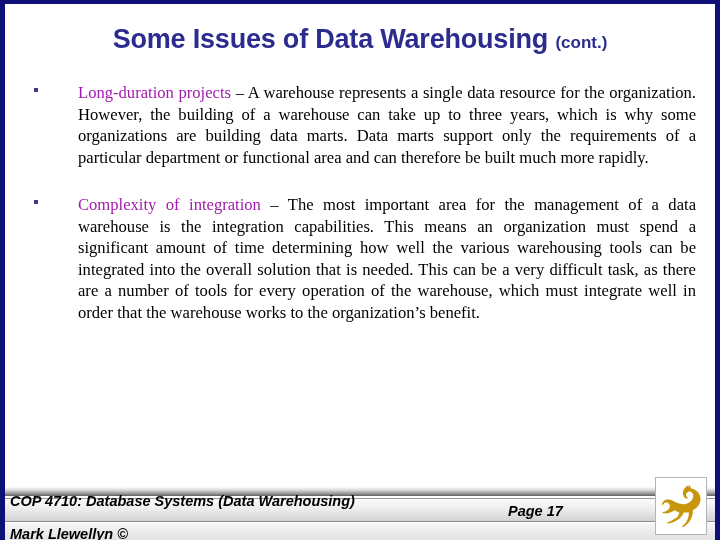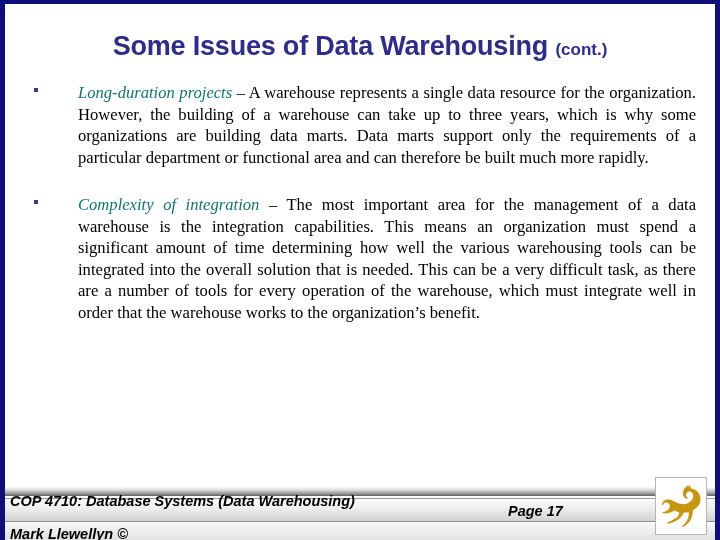--- a/index.html
+++ b/index.html
@@ -31,21 +31,21 @@
     background: #0f0f7a;
   }
   .frame-left  { left: 0;  top: 0; width: 5px;  height: 540px; }
   .frame-right { right: 0; top: 0; width: 5px;  height: 540px; }
   .frame-top   { left: 0;  top: 0; width: 720px; height: 4px; }
 
   
   .title {
     position: absolute;
     left: 5px;
-    top: 30px;
+    top: 23px;
     width: 710px;
     text-align: center;
     font-family: "Liberation Sans", "DejaVu Sans", sans-serif;
     font-weight: bold;
     font-size: 27px;
     line-height: 32px;
     color: #2c2c8f;
     white-space: nowrap;
     letter-spacing: -0.2px;
   }
@@ -83,22 +83,21 @@
   .para {
     margin: 0;
     font-family: "Liberation Serif", "DejaVu Serif", serif;
     font-size: 16.6px;
     line-height: 21.5px;
     color: #000000;
     text-align: justify;
     text-justify: inter-word;
   }
   .para .term {
-    color: #0f766e;
-    font-style: italic;
+    color: #a21caf;
   }
 
   
   .footer-grad {
     position: absolute;
     left: 5px;
     top: 487px;
     width: 710px;
     height: 9px;
     background: linear-gradient(to bottom, #fdfdfd 0%, #d8d8d8 35%, #8e8e8e 78%, #5e5e5e 100%);

